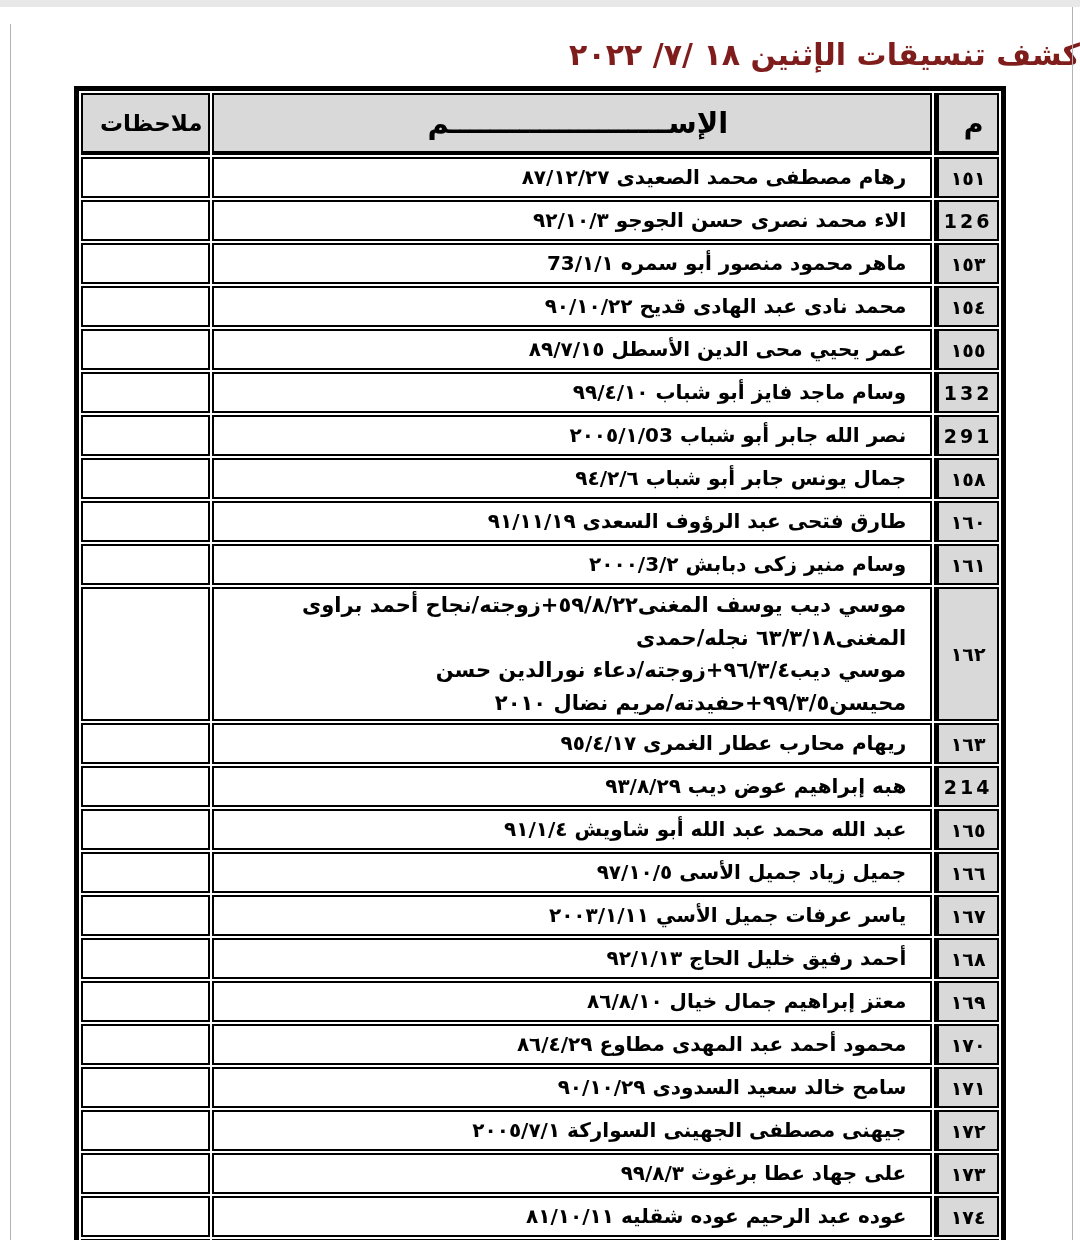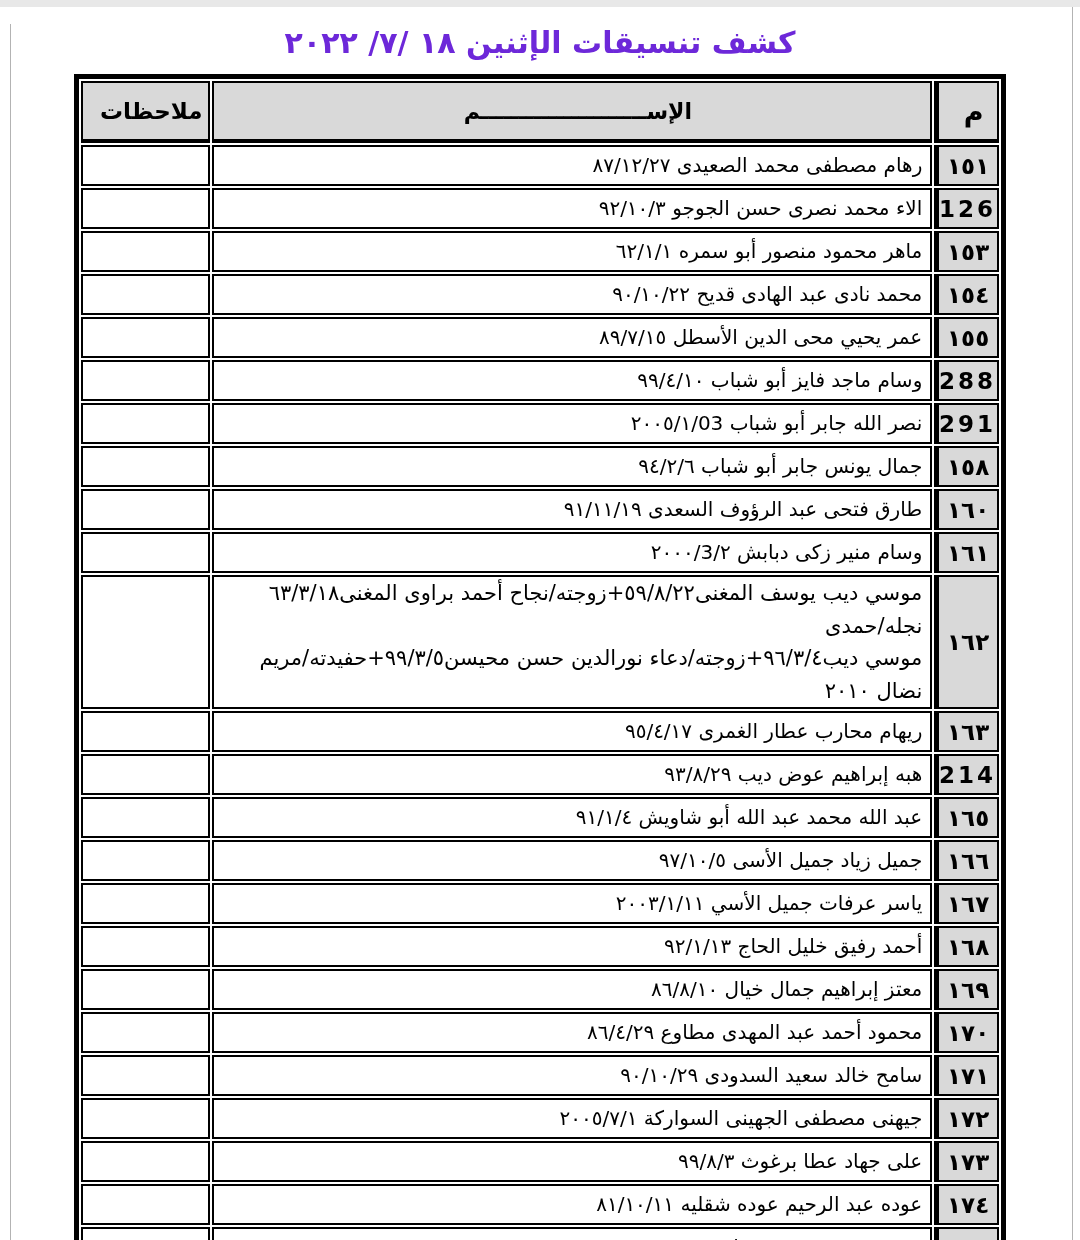--- a/index.html
+++ b/index.html
@@ -24,25 +24,25 @@
     left: 10px; width: 0;
     border-left: 1px solid #b3b3b3;
   }
   .edge-right {
     position: absolute;
     top: 7px; bottom: 0;
     left: 1072px; width: 0;
     border-left: 1px solid #b3b3b3;
   }
   .title {
-    padding-top: 25px;
-    text-align: center;
+    padding-top: 37px;
+    text-align: right;
     font-size: 30px;
     font-weight: bold;
-    color: #6d28d9;
+    color: #7f1d1d;
     letter-spacing: 0.5px;
   }
   table.roster {
     width: 932px;
     margin: 14px auto 0 auto;
     border: 5px solid #000;
     border-collapse: separate;
     border-spacing: 2px;
     table-layout: fixed;
     background: #fff;
@@ -56,34 +56,34 @@
   td.c-num { border-left-width: 5px; }
   thead td {
     background: #d9d9d9;
     height: 54px;
     border-bottom-width: 4px;
     text-align: center;
     font-weight: bold;
     padding-left: 12px;
   }
   thead td.c-num  { font-size: 27px; }
-  thead td.c-name { font-size: 22px; margin-top: 39px; }
+  thead td.c-name { font-size: 29px; margin-top: 39px; }
   thead td.c-notes{ font-size: 23px; }
   tbody td { height: 35px; }
   tbody td.c-num {
     background: #d9d9d9;
     text-align: center;
     font-weight: bold;
-    font-size: 23px;
+    font-size: 19px;
     letter-spacing: 3px;
   }
   tbody td.c-name {
     text-align: right;
-    padding: 0 8px;
-    font-weight: normal;
+    padding: 0 24px;
+    font-weight: bold;
     font-size: 20px;
     white-space: pre-line;
     line-height: 1.45;
   }
   tbody tr.two-line td.c-name {
     font-size: 21px;
     line-height: 1.55;
   }
   tbody tr.two-line td { height: 56px; }
   tbody td.c-notes { background: #fff; }
@@ -116,35 +116,35 @@
     <td class="c-name">رهام مصطفى محمد الصعيدى ٨٧/١٢/٢٧</td>
     <td class="c-notes"></td>
   </tr>
       <tr>
     <td class="c-num">126</td>
     <td class="c-name">الاء محمد نصرى حسن الجوجو ٩٢/١٠/٣</td>
     <td class="c-notes"></td>
   </tr>
       <tr>
     <td class="c-num">١٥٣</td>
-    <td class="c-name">ماهر محمود منصور أبو سمره ٦٢/١/١</td>
+    <td class="c-name">ماهر محمود منصور أبو سمره 73/١/١</td>
     <td class="c-notes"></td>
   </tr>
       <tr>
     <td class="c-num">١٥٤</td>
     <td class="c-name">محمد نادى عبد الهادى قديح ٩٠/١٠/٢٢</td>
     <td class="c-notes"></td>
   </tr>
       <tr>
     <td class="c-num">١٥٥</td>
     <td class="c-name">عمر يحيي محى الدين الأسطل ٨٩/٧/١٥</td>
     <td class="c-notes"></td>
   </tr>
       <tr>
-    <td class="c-num">288</td>
+    <td class="c-num">132</td>
     <td class="c-name">وسام ماجد فايز أبو شباب ٩٩/٤/١٠</td>
     <td class="c-notes"></td>
   </tr>
       <tr>
     <td class="c-num">291</td>
     <td class="c-name">نصر الله جابر أبو شباب ٢٠٠٥/١/03</td>
     <td class="c-notes"></td>
   </tr>
       <tr>
     <td class="c-num">١٥٨</td>

